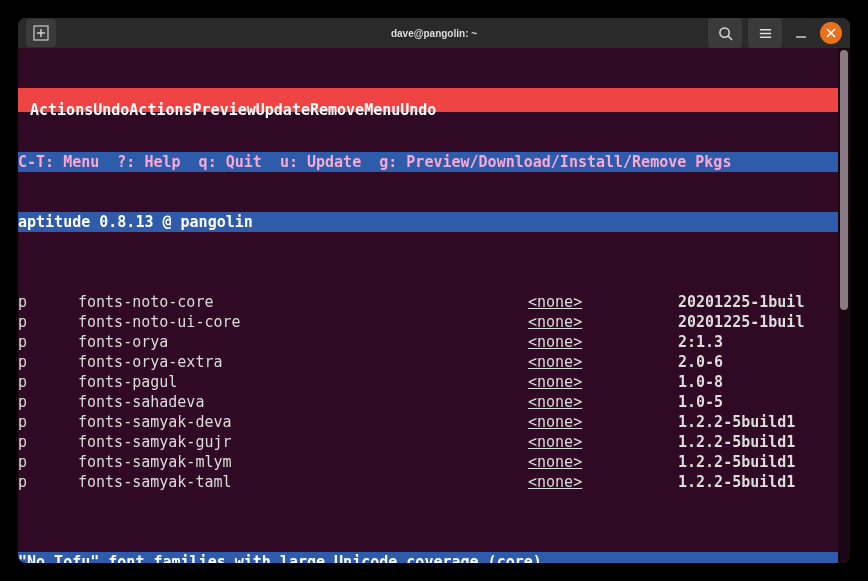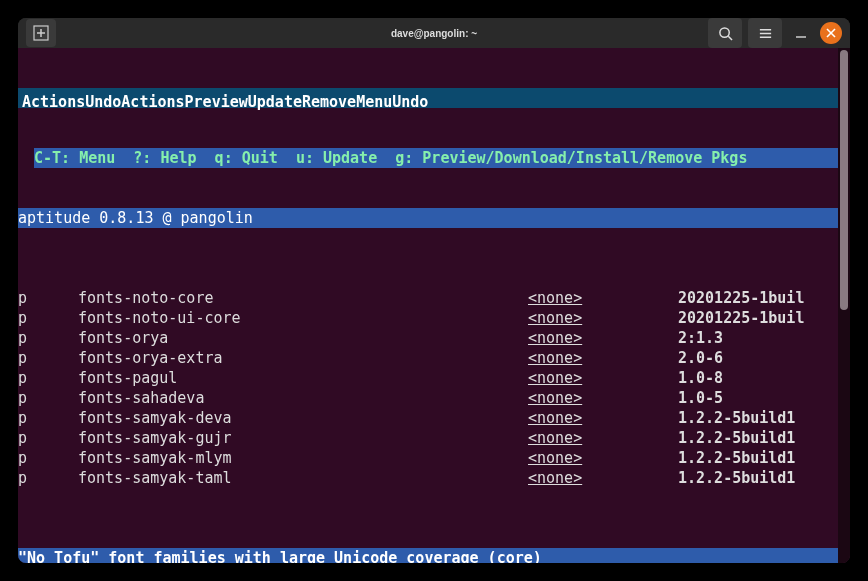--- a/index.html
+++ b/index.html
@@ -83,28 +83,28 @@
     font-size: 15px;
     line-height: 20px;
   }
   .term-content {
     flex: 1;
     white-space: pre;
     overflow: hidden;
   }
   .row { height: 20px; display: flex; }
   .menubar {
-    background: #0c4a6e;
+    background: #ef4444;
     color: #fff;
     font-weight: bold;
-    padding: 4px;
+    padding: 12px;
   }
   .menubar span { padding: 0 0; }
-  .hintbar { background: #2e5cab; color: #86efac; font-weight: bold; margin-left: 16px; }
-  .versionbar { background: #2e5cab; color: #fff; font-weight: normal; }
+  .hintbar { background: #2e5cab; color: #f9a8d4; font-weight: bold; }
+  .versionbar { background: #2e5cab; color: #fff; font-weight: bold; }
   .pkgrow { color: #ddd; }
   .pkgrow .col-flag { width: 60px; display: inline-block; }
   .pkgrow .col-name { width: 450px; display: inline-block; }
   .pkgrow .col-cur  { width: 150px; display: inline-block; text-decoration: underline; }
   .pkgrow .col-ver  { display: inline-block; font-weight: bold; }
   .descbar { background: #2e5cab; color: #fff; font-weight: bold; }
   .scrollbar {
     width: 12px;
     background: #1b0713;
     position: relative;

